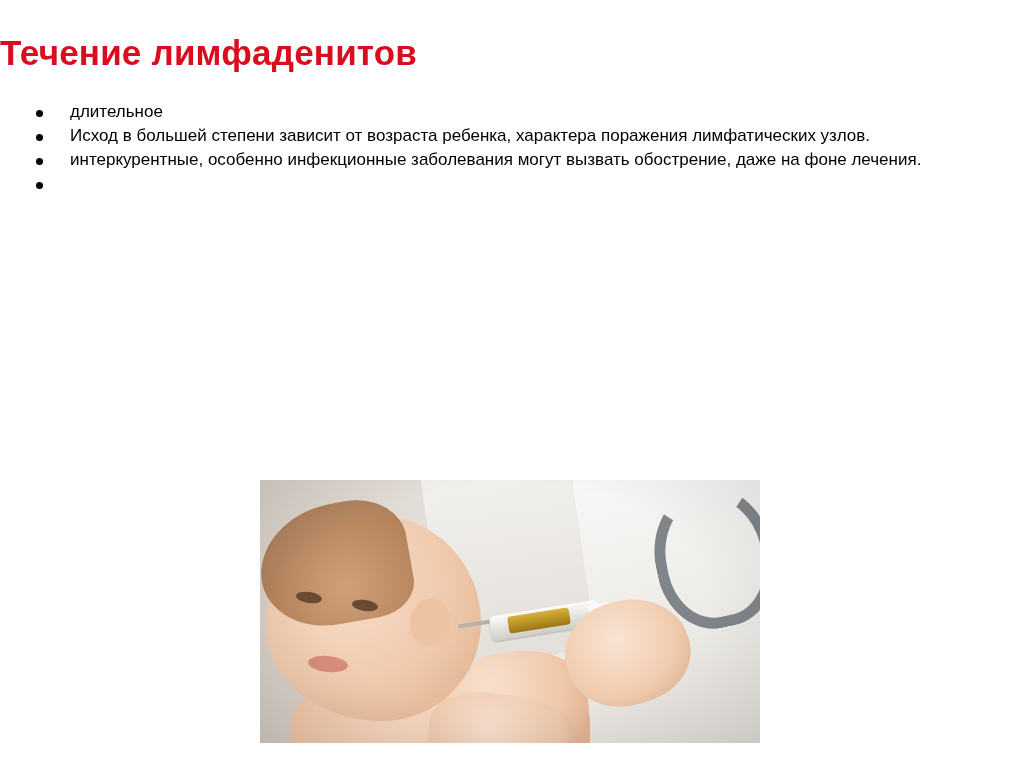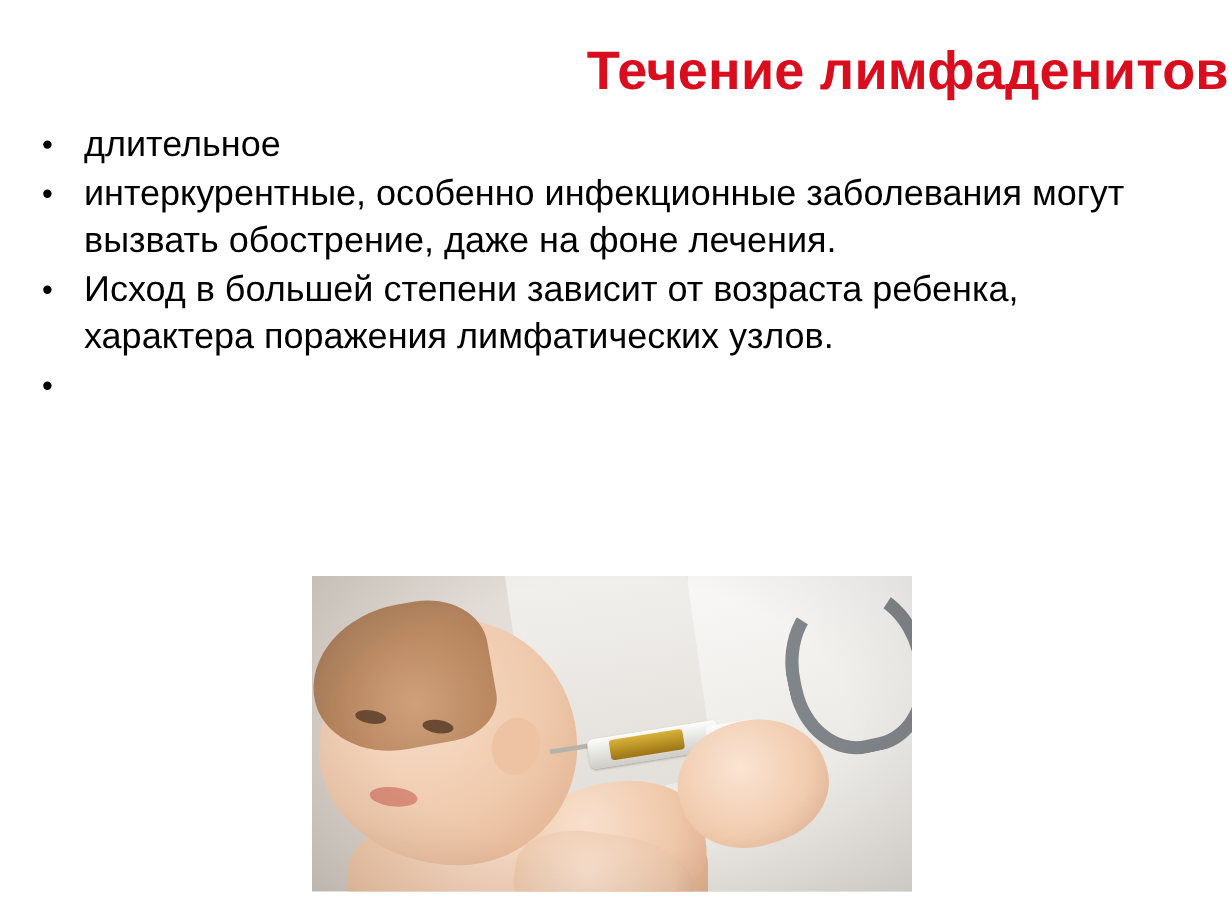--- a/index.html
+++ b/index.html
@@ -20,40 +20,40 @@
     left: 0; top: 0;
     width: 1024px;
     height: 767px;
     background: #ffffff;
   }
   .slide-title {
     position: absolute;
     left: 0;
     top: 34px;
     width: 1024px;
-    text-align: right;
-    font-size: 45px;
+    text-align: left;
+    font-size: 35px;
     font-weight: bold;
     color: #d90d1e;
     letter-spacing: 0.2px;
     line-height: 1.1;
   }
   .bullet-list {
     position: absolute;
     left: 18px;
     top: 101px;
     width: 960px;
     list-style: none;
     margin: 0;
     padding: 0;
   }
   .bullet-item {
     position: relative;
     padding-left: 52px;
-    font-size: 30px;
+    font-size: 17px;
     line-height: 1.30;
     margin-bottom: 2px;
     color: #000000;
   }
   .bullet-item .dot {
     position: absolute;
     left: 18px;
     top: 0.52em;
     width: 7px;
     height: 7px;
@@ -217,25 +217,25 @@
 
   <div class="slide-title">Течение лимфаденитов</div>
 
   <ul class="bullet-list">
     <li class="bullet-item">
       <span class="dot"></span>
       <span>длительное</span>
     </li>
     <li class="bullet-item">
       <span class="dot"></span>
+      <span>Исход в большей степени зависит от возраста ребенка, характера поражения лимфатических узлов.</span>
+    </li>
+    <li class="bullet-item">
+      <span class="dot"></span>
       <span>интеркурентные, особенно инфекционные заболевания могут вызвать обострение, даже на фоне лечения.</span>
-    </li>
-    <li class="bullet-item">
-      <span class="dot"></span>
-      <span>Исход в большей степени зависит от возраста ребенка, характера поражения лимфатических узлов.</span>
     </li>
     <li class="bullet-item">
       <span class="dot"></span>
     </li>
   </ul>
 
   <div class="photo-frame">
     <div class="ph-bg"></div>
     <div class="ph-coat"></div>
     <div class="ph-coat2"></div>

